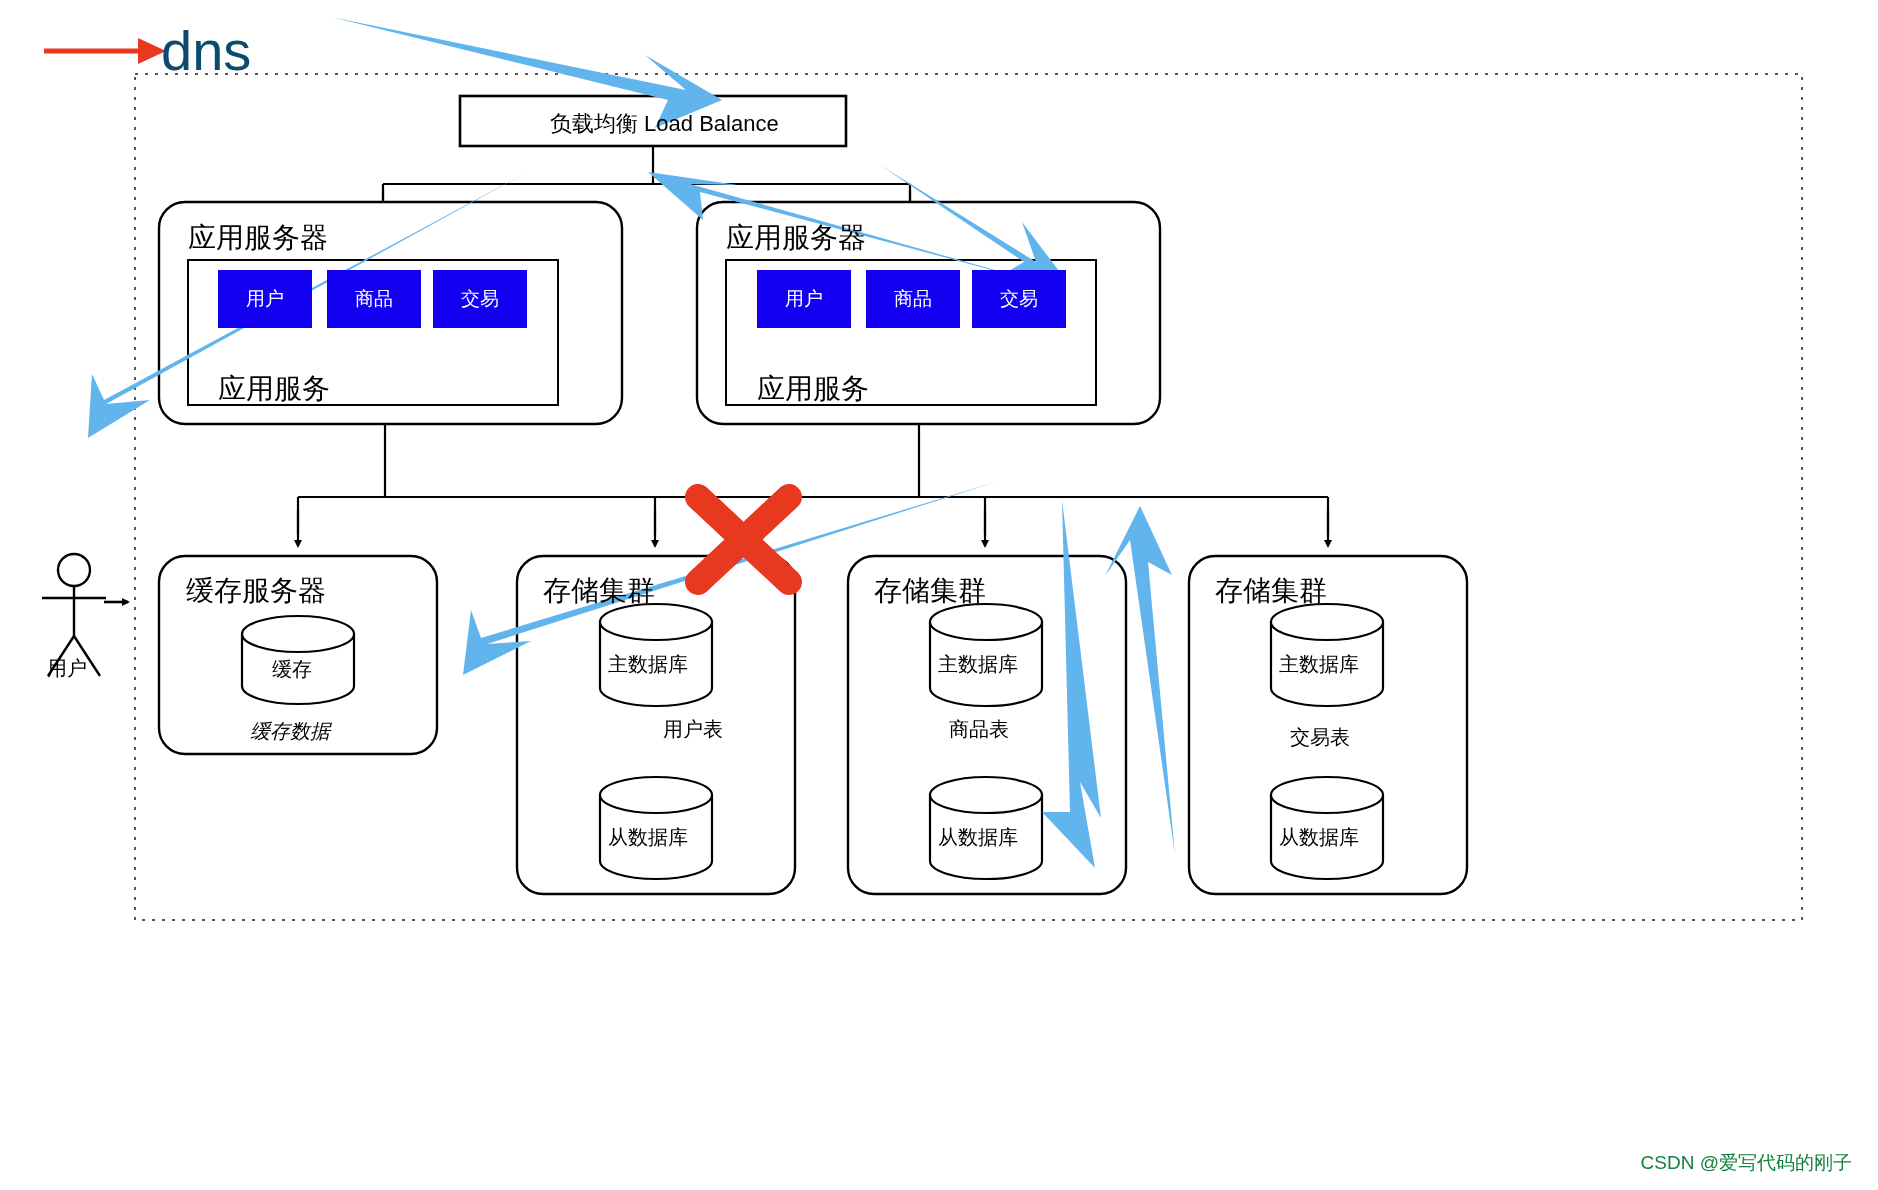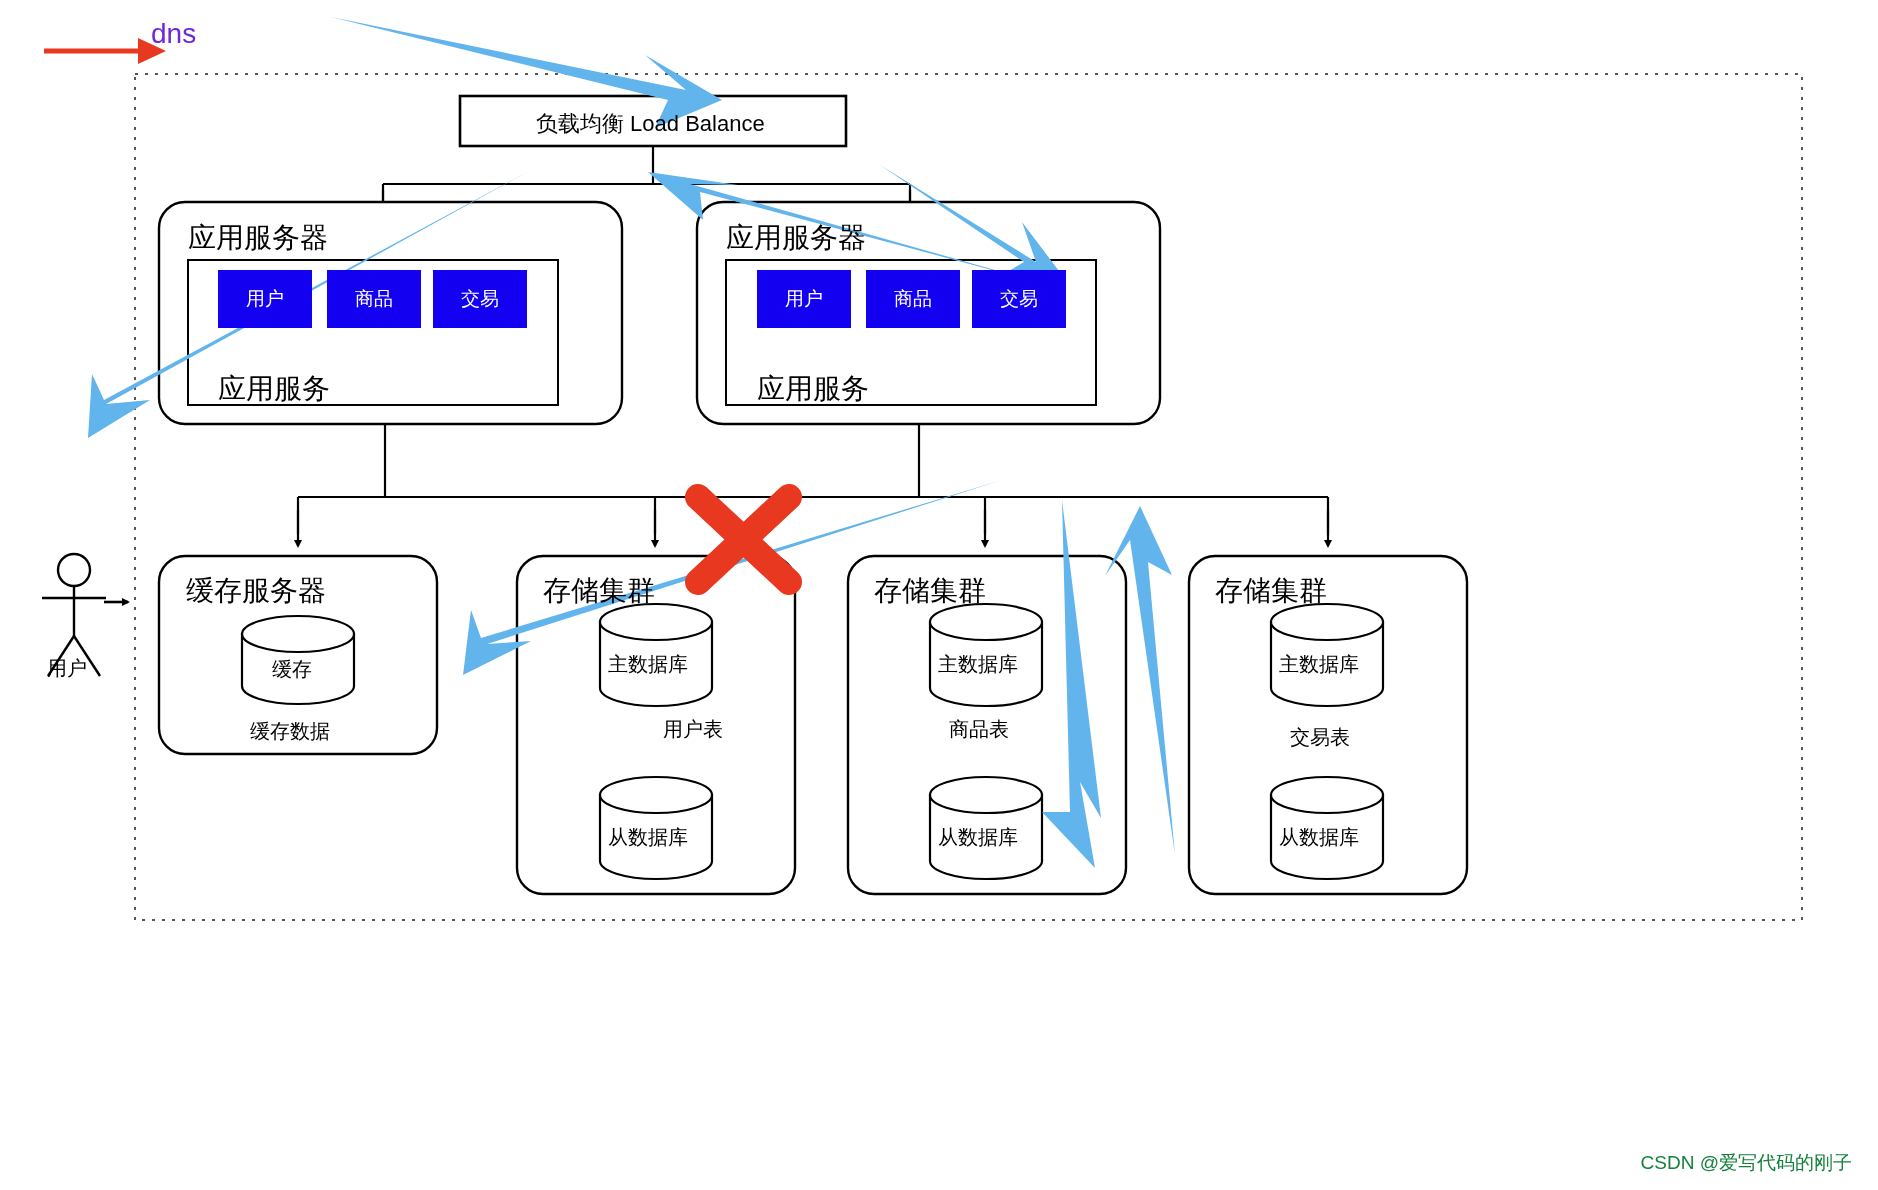--- a/index.html
+++ b/index.html
@@ -9,21 +9,21 @@
     -webkit-font-smoothing:antialiased;
   }
   #stage{position:absolute;left:0;top:0;width:1878px;height:1190px;}
   svg#canvas{position:absolute;left:0;top:0;width:1878px;height:1190px;}
 
   .lbl{position:absolute;white-space:nowrap;color:#000;}
   .lbl-title{font-size:28px;}
   .lbl-small{font-size:20px;}
   .lbl-svc{font-size:19px;color:#ffffff;}
   .lbl-lb{font-size:22px;}
-  .lbl-dns{position:absolute;color:#6d28d9;font-size:28px;left:151px;top:18px;letter-spacing:0px;}
+  .lbl-dns{position:absolute;color:#0c4a6e;font-size:56px;left:161px;top:18px;letter-spacing:0px;}
   .lbl-wm{position:absolute;right:26px;bottom:14px;color:#15803d;font-size:19px;white-space:nowrap;}
 
   .svcbox{
     position:absolute;background:#1400f0;display:flex;
     align-items:center;justify-content:center;
   }
 </style>
 </head>
 <body>
 
@@ -134,21 +134,21 @@
     <g stroke="#e8381f" stroke-width="26" stroke-linecap="round">
       <line x1="698" y1="497" x2="789" y2="582"></line>
       <line x1="789" y1="497" x2="698" y2="582"></line>
     </g>
   </svg>
 
   <div class="lbl-dns">dns</div>
 
   <div class="lbl lbl-small" style="left:47px;top:655px;">用户</div>
 
-  <div class="lbl lbl-lb" style="left:536px;top:109px;">负载均衡 Load Balance</div>
+  <div class="lbl lbl-lb" style="left:550px;top:109px;">负载均衡 Load Balance</div>
 
   <div class="lbl lbl-title" style="left:188px;top:219px;">应用服务器</div>
   <div class="svcbox" style="left:218px;top:270px;width:94px;height:58px;">
     <span class="lbl-svc">用户</span>
   </div>
   <div class="svcbox" style="left:327px;top:270px;width:94px;height:58px;">
     <span class="lbl-svc">商品</span>
   </div>
   <div class="svcbox" style="left:433px;top:270px;width:94px;height:58px;">
     <span class="lbl-svc">交易</span>
@@ -162,21 +162,21 @@
   <div class="svcbox" style="left:866px;top:270px;width:94px;height:58px;">
     <span class="lbl-svc">商品</span>
   </div>
   <div class="svcbox" style="left:972px;top:270px;width:94px;height:58px;">
     <span class="lbl-svc">交易</span>
   </div>
   <div class="lbl lbl-title" style="left:757px;top:370px;">应用服务</div>
 
   <div class="lbl lbl-title" style="left:186px;top:572px;text-align:right;">缓存服务器</div>
   <div class="lbl lbl-small" style="left:272px;top:656px;">缓存</div>
-  <div class="lbl lbl-small" style="left:250px;top:718px;">缓存数据</div>
+  <div class="lbl lbl-small" style="left:250px;top:718px;font-style:italic;">缓存数据</div>
 
   <div class="lbl lbl-title" style="left:543px;top:572px;">存储集群</div>
   <div class="lbl lbl-small" style="left:608px;top:651px;">主数据库</div>
   <div class="lbl lbl-small" style="left:619px;top:716px;margin-left:44px;">用户表</div>
   <div class="lbl lbl-small" style="left:608px;top:824px;">从数据库</div>
 
   <div class="lbl lbl-title" style="left:874px;top:572px;">存储集群</div>
   <div class="lbl lbl-small" style="left:938px;top:651px;">主数据库</div>
   <div class="lbl lbl-small" style="left:949px;top:716px;">商品表</div>
   <div class="lbl lbl-small" style="left:938px;top:824px;">从数据库</div>

